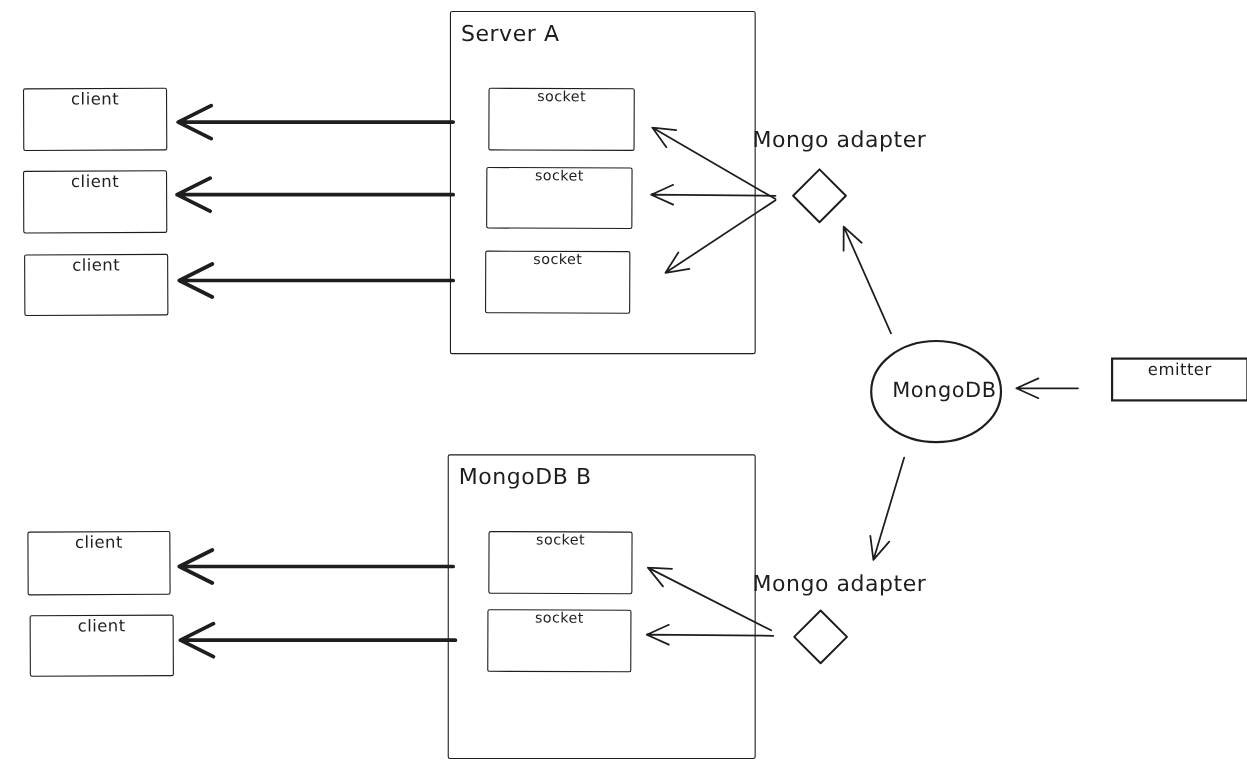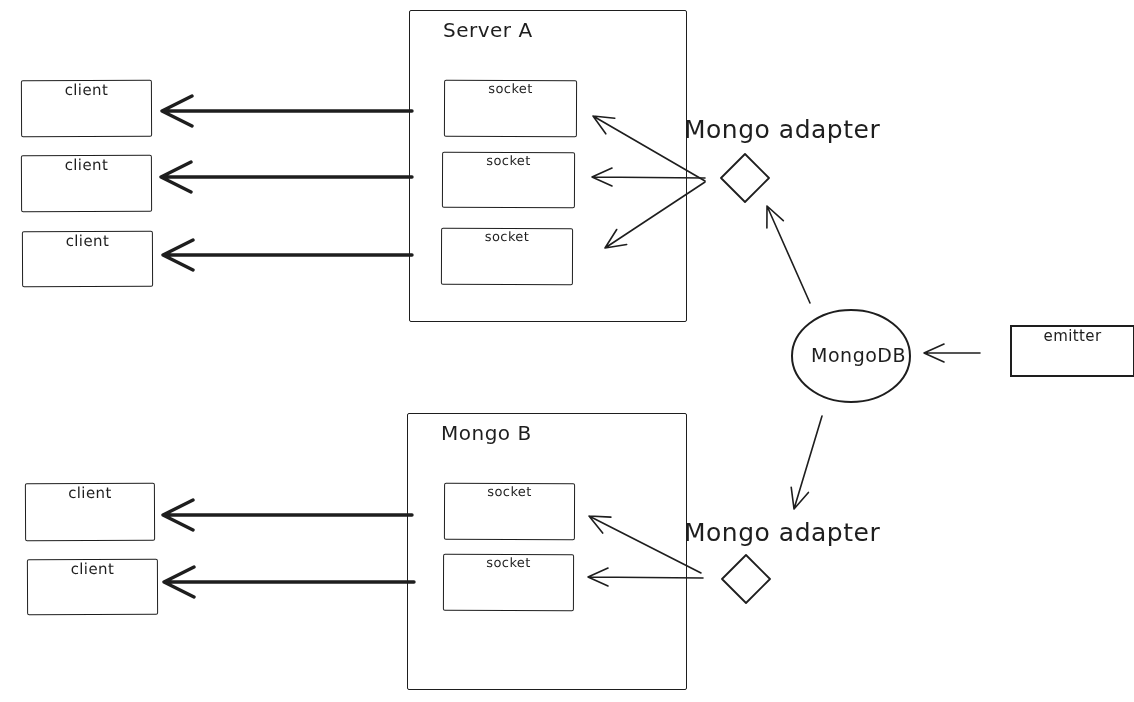--- a/index.html
+++ b/index.html
@@ -26,25 +26,25 @@
     justify-content: center;
     letter-spacing: 0.4px;
     margin-left: 12px;
   }
   .box.client { font-size: 15px; transform: rotate(-0.25deg); }
   .box.socket { font-size: 13px; transform: rotate(0.2deg); }
   .box.server { background: transparent; border-width: 1.8px; }
   .box.emitter { font-size: 15px; border-width: 2.4px; border-radius: 0; }
   .floating-label {
     position: absolute;
-    font-size: 25px;
+    font-size: 20px;
     letter-spacing: 0.5px;
     white-space: nowrap;
   }
-  .server-title { font-size: 20px; margin-left: 24px; }
+  .server-title { font-size: 20px; }
   .db-label {
     position: absolute;
     font-size: 19px;
     text-align: right;
     letter-spacing: 0.5px;
   }
 </style>
 </head>
 <body>
 
@@ -83,21 +83,21 @@
     <span>socket</span>
   </div>
   <div class="box socket" style="left:430px; top:152px; width:133px; height:56px;">
     <span>socket</span>
   </div>
   <div class="box socket" style="left:429px; top:228px; width:132px; height:57px;">
     <span>socket</span>
   </div>
 
   <div class="box server" style="left:395px; top:413px; width:280px; height:277px;"></div>
-  <div class="floating-label server-title" style="left:417px; top:421px;">Mongo B</div>
+  <div class="floating-label server-title" style="left:417px; top:421px;">MongoDB B</div>
 
   <div class="box socket" style="left:432px; top:483px; width:131px; height:57px;">
     <span>socket</span>
   </div>
   <div class="box socket" style="left:431px; top:554px; width:131px; height:57px;">
     <span>socket</span>
   </div>
 
   <div class="box client" style="left:9px; top:80px; width:131px; height:57px;">
     <span>client</span>
@@ -114,17 +114,17 @@
   </div>
   <div class="box client" style="left:15px; top:559px; width:131px; height:56px;">
     <span>client</span>
   </div>
 
   <div class="floating-label" style="left:684px; top:115px;">Mongo adapter</div>
   <div class="floating-label" style="left:684px; top:518px;">Mongo adapter</div>
 
   <div class="db-label" style="left:796px; top:344px; width:110px;">MongoDB</div>
 
-  <div class="box emitter" style="left:998px; top:325px; width:125px; height:52px;">
+  <div class="box emitter" style="left:998px; top:325px; width:125px; height:40px;">
     <span>emitter</span>
   </div>
 
 </div>
 
 </body></html>

